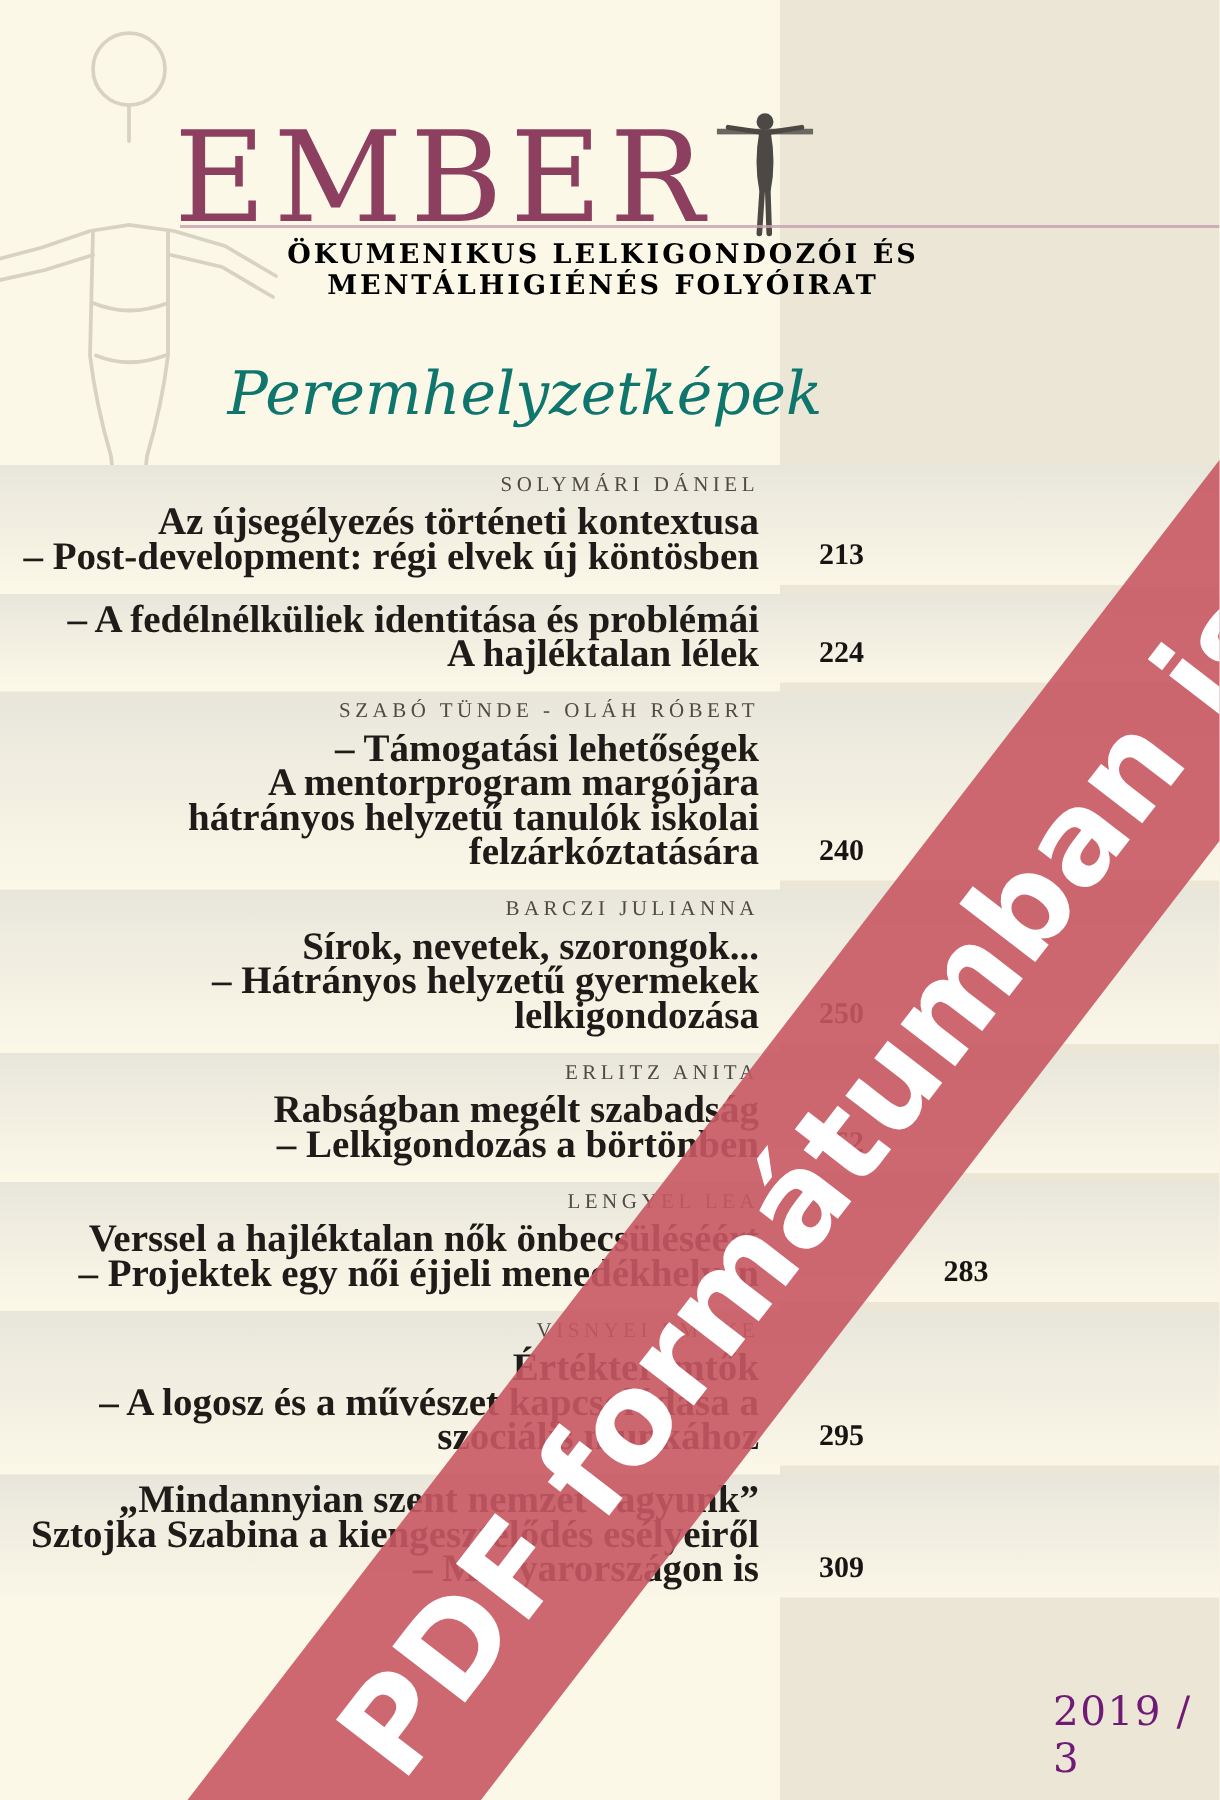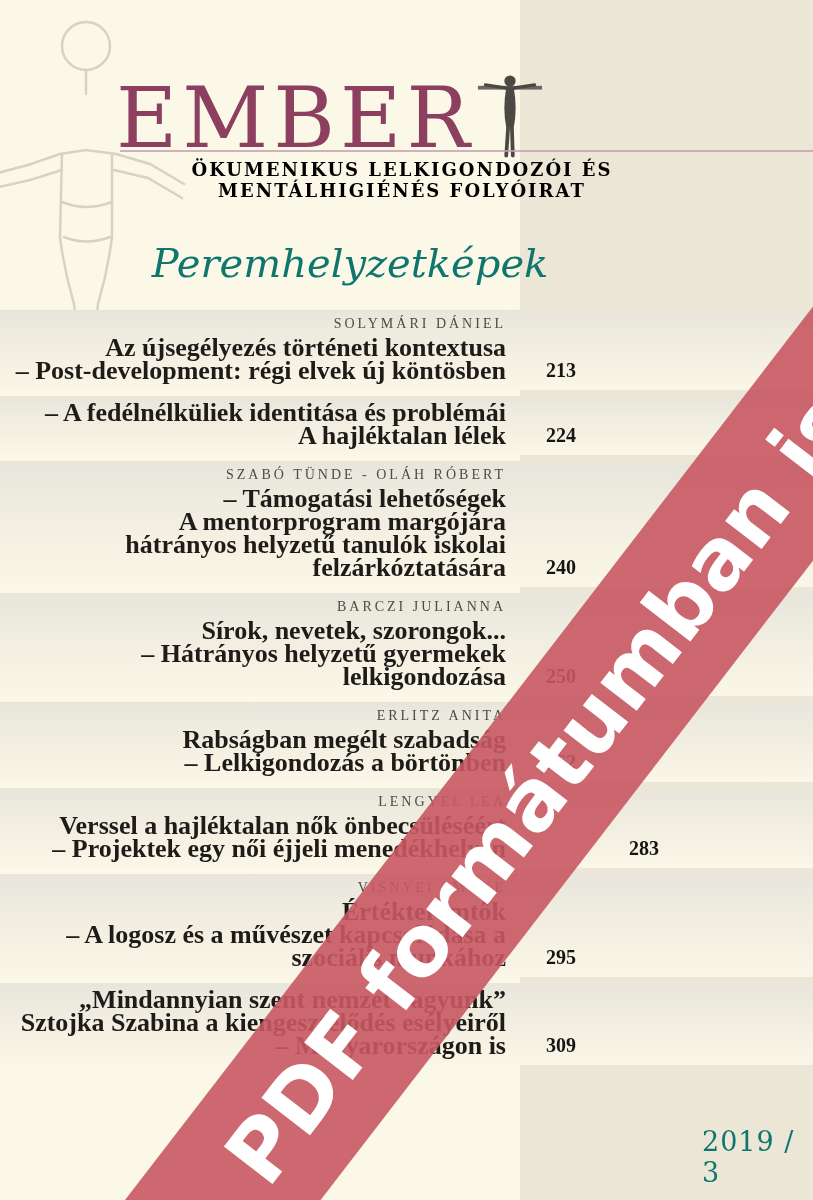--- a/index.html
+++ b/index.html
@@ -29,21 +29,21 @@
   .toc{position:absolute;left:0;top:310px;width:813px;z-index:3;}
   .row{display:flex;padding:5px 0 8px 0;margin-bottom:6px;
        background:linear-gradient(180deg,#e8e5db 0%,#f1eee1 45%,#faf7e8 100%);font-family:Liberation Serif, serif;}
   .entry-text{flex:0 0 520px;text-align:right;padding-right:14px;box-sizing:border-box;}
   .author{font-size:14px;line-height:18px;letter-spacing:3px;color:#514a42;margin-bottom:3px;}
   .line{font-size:26px;line-height:23px;font-weight:700;color:#1e1b18;}
   .page-num{flex:0 0 96px;padding-left:26px;box-sizing:border-box;align-self:flex-end;
             font-size:20px;line-height:23px;font-weight:700;color:#171513;}
   .page-num.shift{padding-left:88px;flex-basis:160px;text-align:center;}
 
-  .issue{position:absolute;left:702px;top:1126px;z-index:4;font-size:27px;letter-spacing:1px;color:#0f766e;}
+  .issue{position:absolute;left:702px;top:1126px;z-index:4;font-size:27px;letter-spacing:1px;color:#701a75;}
 
   
   .banner{position:absolute;left:-228px;top:734px;width:1500px;height:155px;z-index:10;
           background:rgba(200,88,99,0.90);transform:rotate(-52.4deg);
           display:flex;align-items:center;justify-content:center;}
   .banner span{font-family:"DejaVu Sans","Liberation Sans",sans-serif;font-weight:700;
                font-size:84px;color:#ffffff;white-space:nowrap;transform:translateX(30px);}
 </style>
 </head>
 <body>

